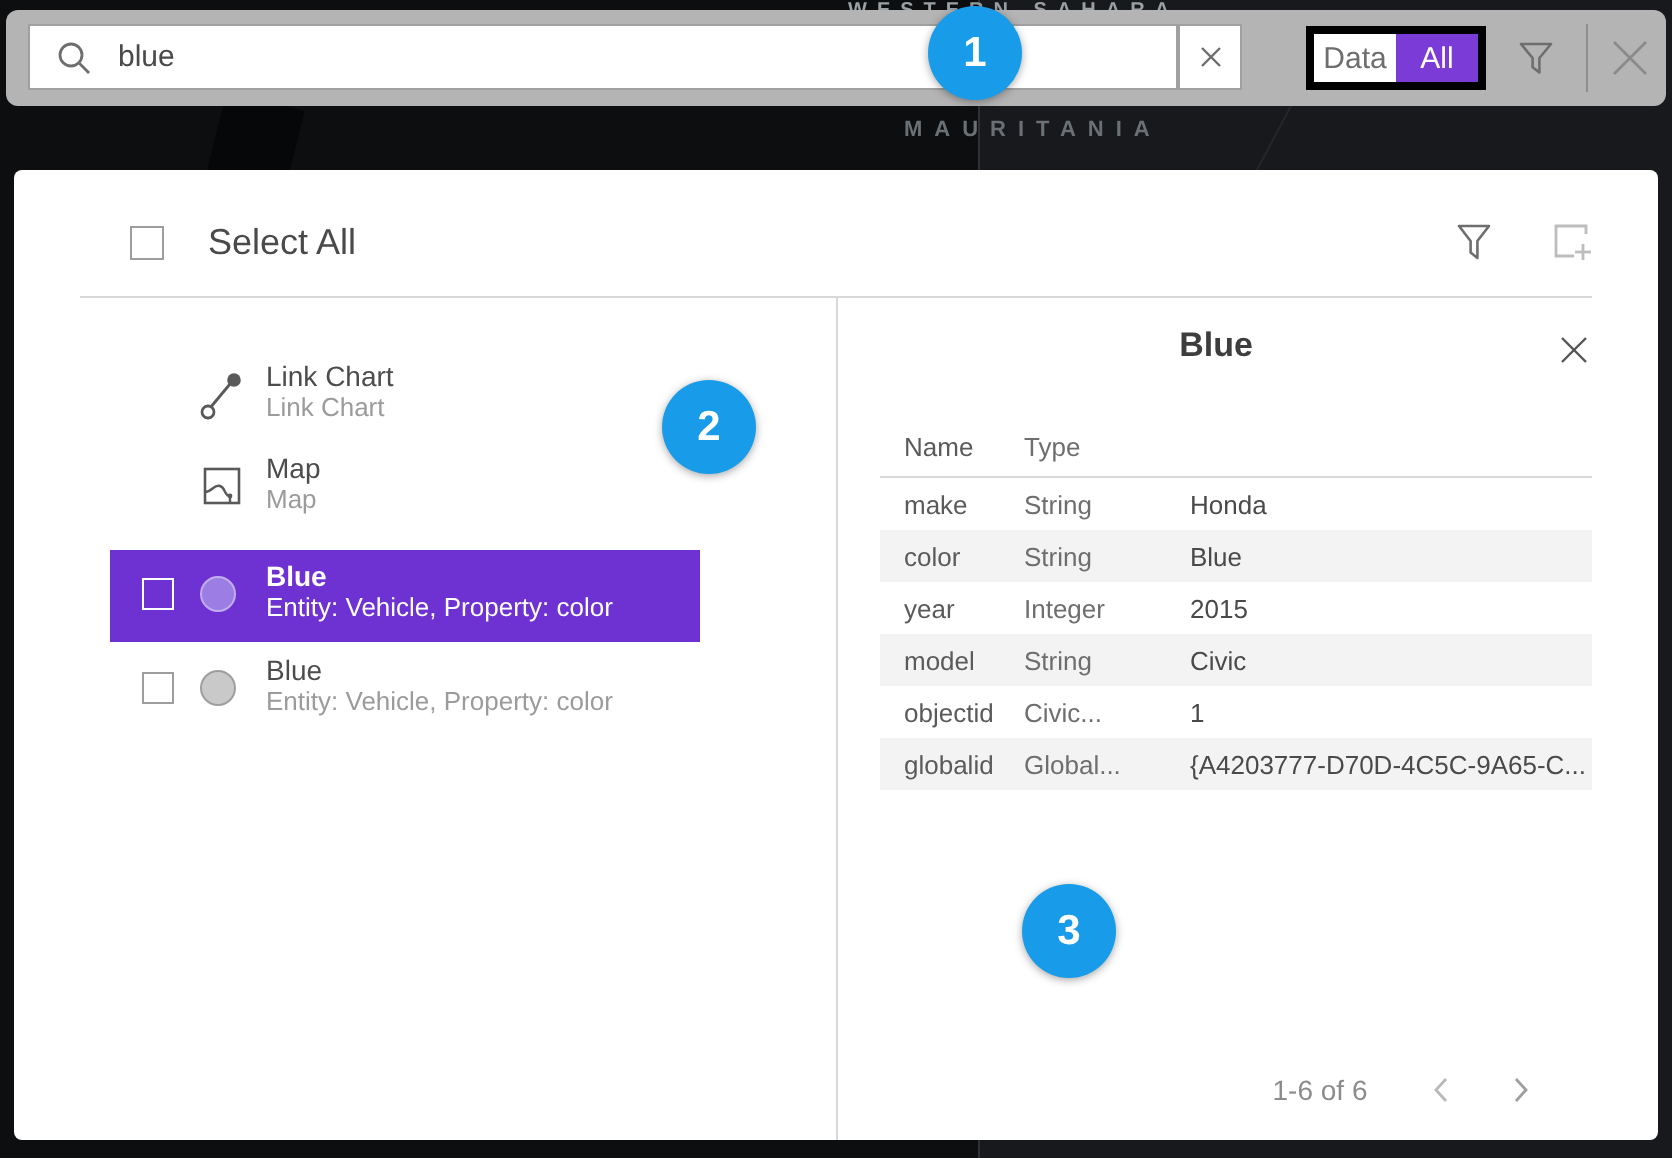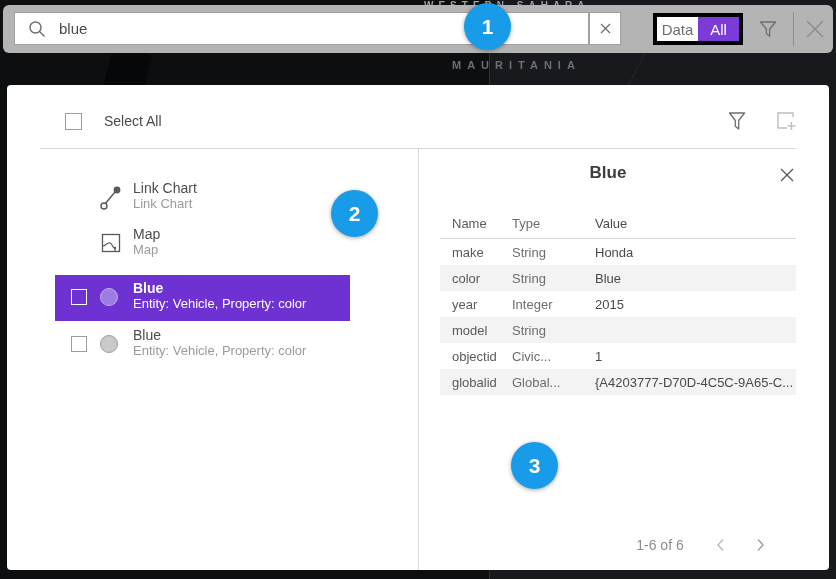--- a/index.html
+++ b/index.html
@@ -32,21 +32,21 @@
   .seg.selected { background:#7a3bd6; color:#fff; }
   .topbar-filter { position:absolute; left:752px; top:7px; width:26px; height:34px; display:flex; align-items:center; justify-content:center; cursor:pointer; }
   .topbar-vdiv { position:absolute; left:790px; top:7px; width:1px; height:34px; background:#8f8f8f; }
   .topbar-close { position:absolute; left:798px; top:10px; width:28px; height:28px; display:flex; align-items:center; justify-content:center; cursor:pointer; }
 
   
   .panel { position:absolute; left:7px; top:85px; width:822px; height:485px; background:#ffffff; border-radius:4px; }
 
   .select-all-row { position:absolute; left:65px; top:105px; height:32px; display:flex; align-items:center; gap:22px; }
   .checkbox { width:17px; height:17px; border:1px solid #9e9e9e; background:#fff; cursor:pointer; }
-  .select-all-label { font-size:14px; color:#4a4a4a; }
+  .select-all-label { font-size:18px; color:#4a4a4a; }
   .panel-filter { position:absolute; left:724px; top:107px; width:26px; height:28px; display:flex; align-items:center; justify-content:center; cursor:pointer; }
   .panel-add { position:absolute; left:772px; top:107px; width:28px; height:28px; display:flex; align-items:center; justify-content:center; cursor:pointer; }
   .panel-hdiv { position:absolute; left:40px; top:148px; width:756px; height:1px; background:#d9d9d9; }
   .panel-vdiv { position:absolute; left:418px; top:149px; width:1px; height:421px; background:#d9d9d9; }
 
   
   .list-item { position:absolute; left:55px; width:295px; cursor:pointer; }
   .li-title { font-size:14px; font-weight:500; color:#4c4c4c; line-height:16px; }
   .li-sub { font-size:13px; color:#9b9b9b; line-height:16px; }
   .li-icon { position:absolute; }
@@ -204,40 +204,40 @@
     <svg width="16" height="16" viewBox="0 0 16 16">
       <line x1="2" y1="2" x2="14" y2="14" stroke="#555" stroke-width="1.2"></line>
       <line x1="14" y1="2" x2="2" y2="14" stroke="#555" stroke-width="1.2"></line>
     </svg>
   </div>
 
   <div class="attr-table">
     <div class="attr-header">
       <div class="col-name">Name</div>
       <div class="col-type">Type</div>
-      <div class="col-value">Value</div>
     </div>
     <div class="attr-row">
       <div class="col-name">make</div>
       <div class="col-type">String</div>
       <div class="col-value">Honda</div>
     </div>
     <div class="attr-row zebra">
       <div class="col-name">color</div>
       <div class="col-type">String</div>
       <div class="col-value">Blue</div>
     </div>
     <div class="attr-row">
       <div class="col-name">year</div>
       <div class="col-type">Integer</div>
       <div class="col-value">2015</div>
     </div>
     <div class="attr-row zebra">
       <div class="col-name">model</div>
       <div class="col-type">String</div>
+      <div class="col-value">Civic</div>
     </div>
     <div class="attr-row">
       <div class="col-name">objectid</div>
       <div class="col-type">Civic...</div>
       <div class="col-value">1</div>
     </div>
     <div class="attr-row zebra">
       <div class="col-name">globalid</div>
       <div class="col-type">Global...</div>
       <div class="col-value">{A4203777-D70D-4C5C-9A65-C...</div>

